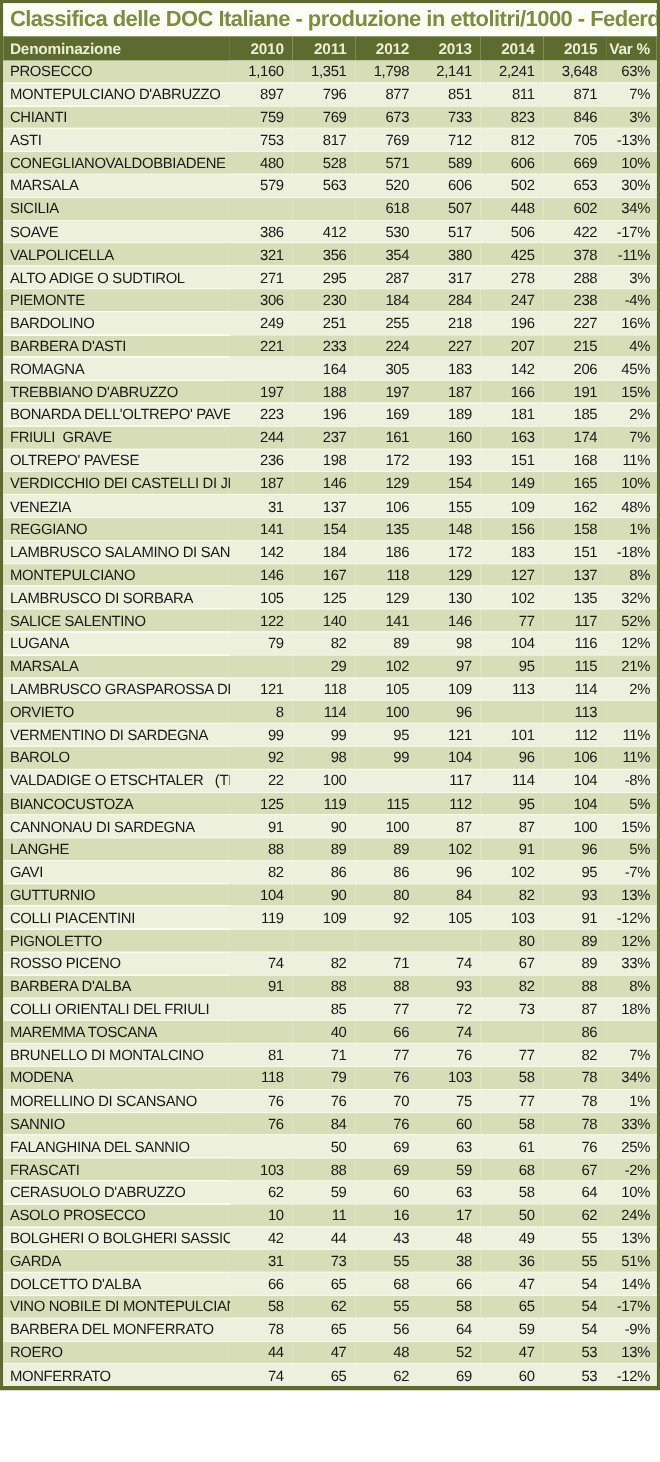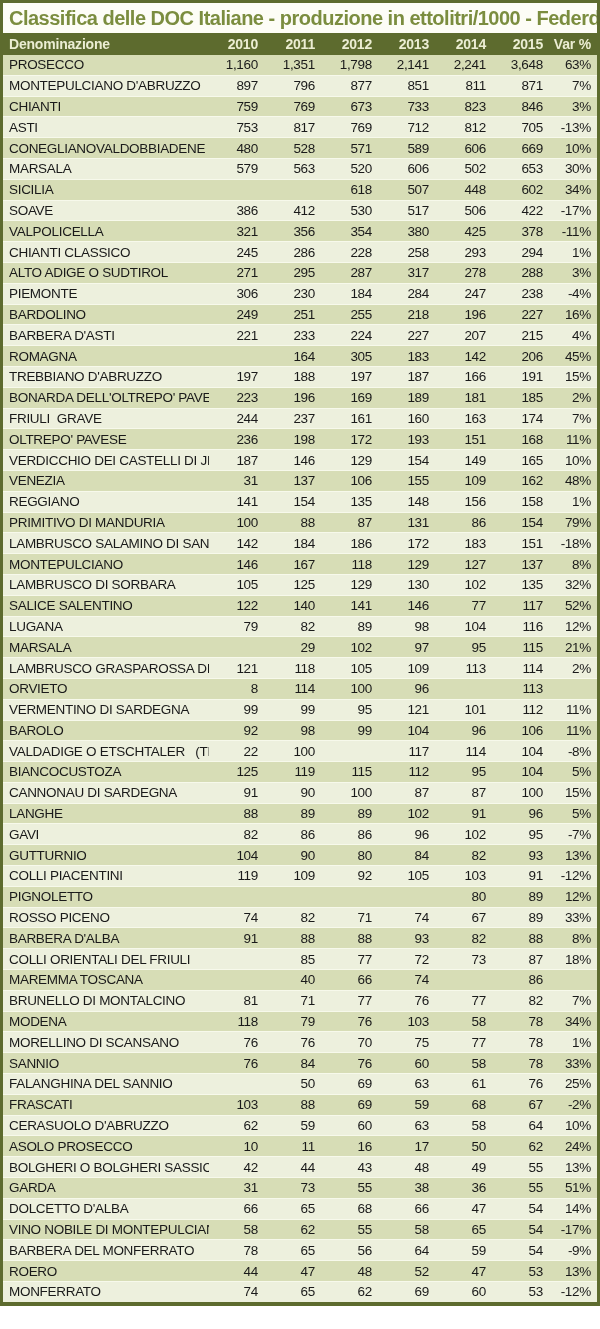--- a/index.html
+++ b/index.html
@@ -184,30 +184,20 @@
           <td class="name">VALPOLICELLA</td>
           <td class="num">321</td>
           <td class="num">356</td>
           <td class="num">354</td>
           <td class="num">380</td>
           <td class="num">425</td>
           <td class="num">378</td>
           <td class="num">-11%</td>
         </tr>
         <tr>
-          <td class="name">CHIANTI CLASSICO</td>
-          <td class="num">245</td>
-          <td class="num">286</td>
-          <td class="num">228</td>
-          <td class="num">258</td>
-          <td class="num">293</td>
-          <td class="num">294</td>
-          <td class="num">1%</td>
-        </tr>
-        <tr>
           <td class="name">ALTO ADIGE O SUDTIROL</td>
           <td class="num">271</td>
           <td class="num">295</td>
           <td class="num">287</td>
           <td class="num">317</td>
           <td class="num">278</td>
           <td class="num">288</td>
           <td class="num">3%</td>
         </tr>
         <tr>
@@ -314,30 +304,20 @@
           <td class="name">REGGIANO</td>
           <td class="num">141</td>
           <td class="num">154</td>
           <td class="num">135</td>
           <td class="num">148</td>
           <td class="num">156</td>
           <td class="num">158</td>
           <td class="num">1%</td>
         </tr>
         <tr>
-          <td class="name">PRIMITIVO DI MANDURIA</td>
-          <td class="num">100</td>
-          <td class="num">88</td>
-          <td class="num">87</td>
-          <td class="num">131</td>
-          <td class="num">86</td>
-          <td class="num">154</td>
-          <td class="num">79%</td>
-        </tr>
-        <tr>
           <td class="name">LAMBRUSCO SALAMINO DI SANT</td>
           <td class="num">142</td>
           <td class="num">184</td>
           <td class="num">186</td>
           <td class="num">172</td>
           <td class="num">183</td>
           <td class="num">151</td>
           <td class="num">-18%</td>
         </tr>
         <tr>

